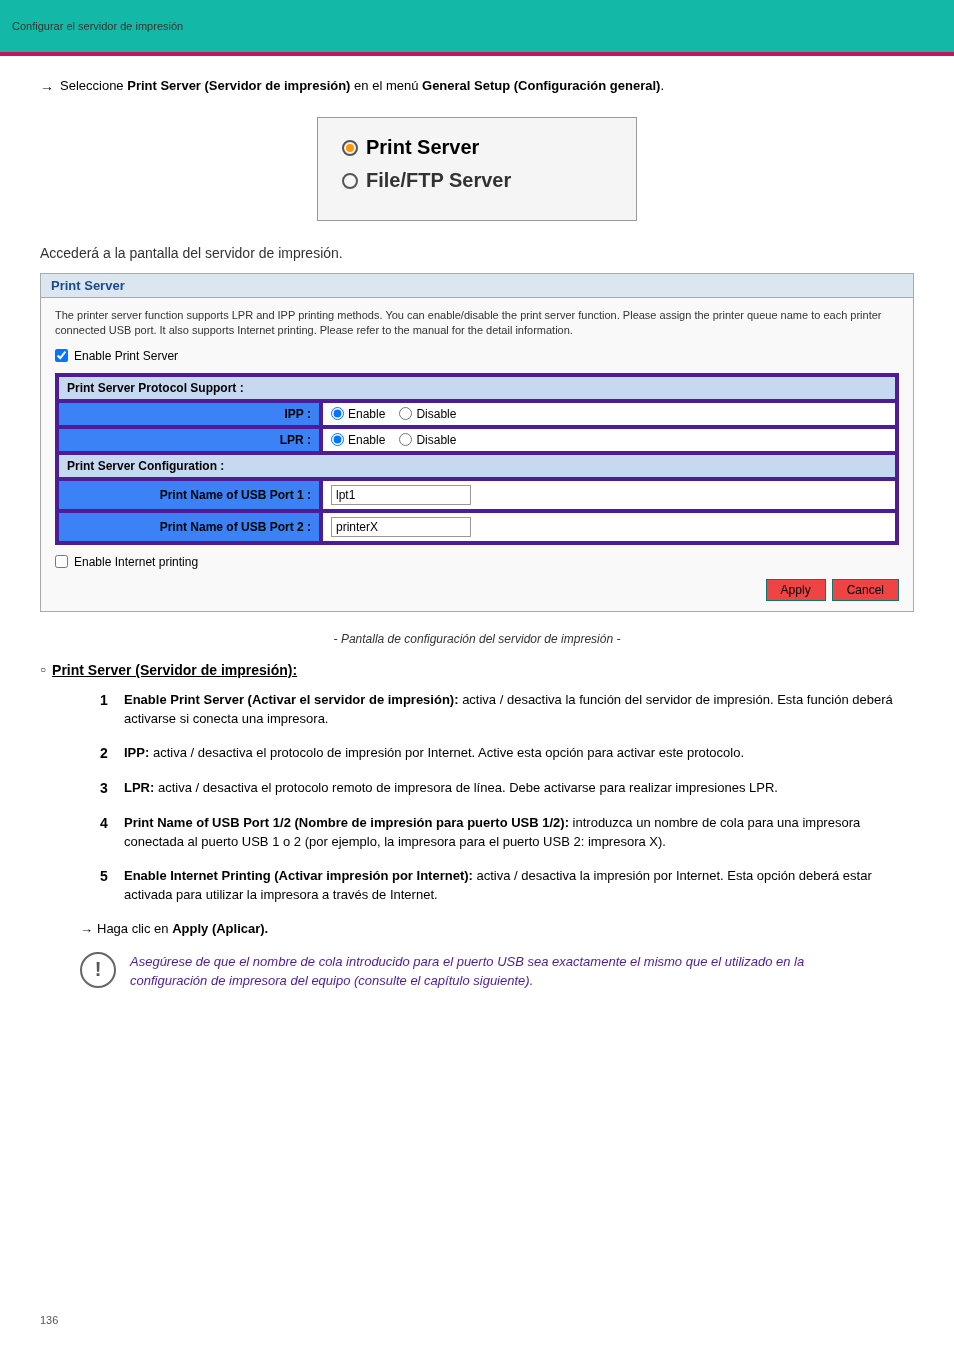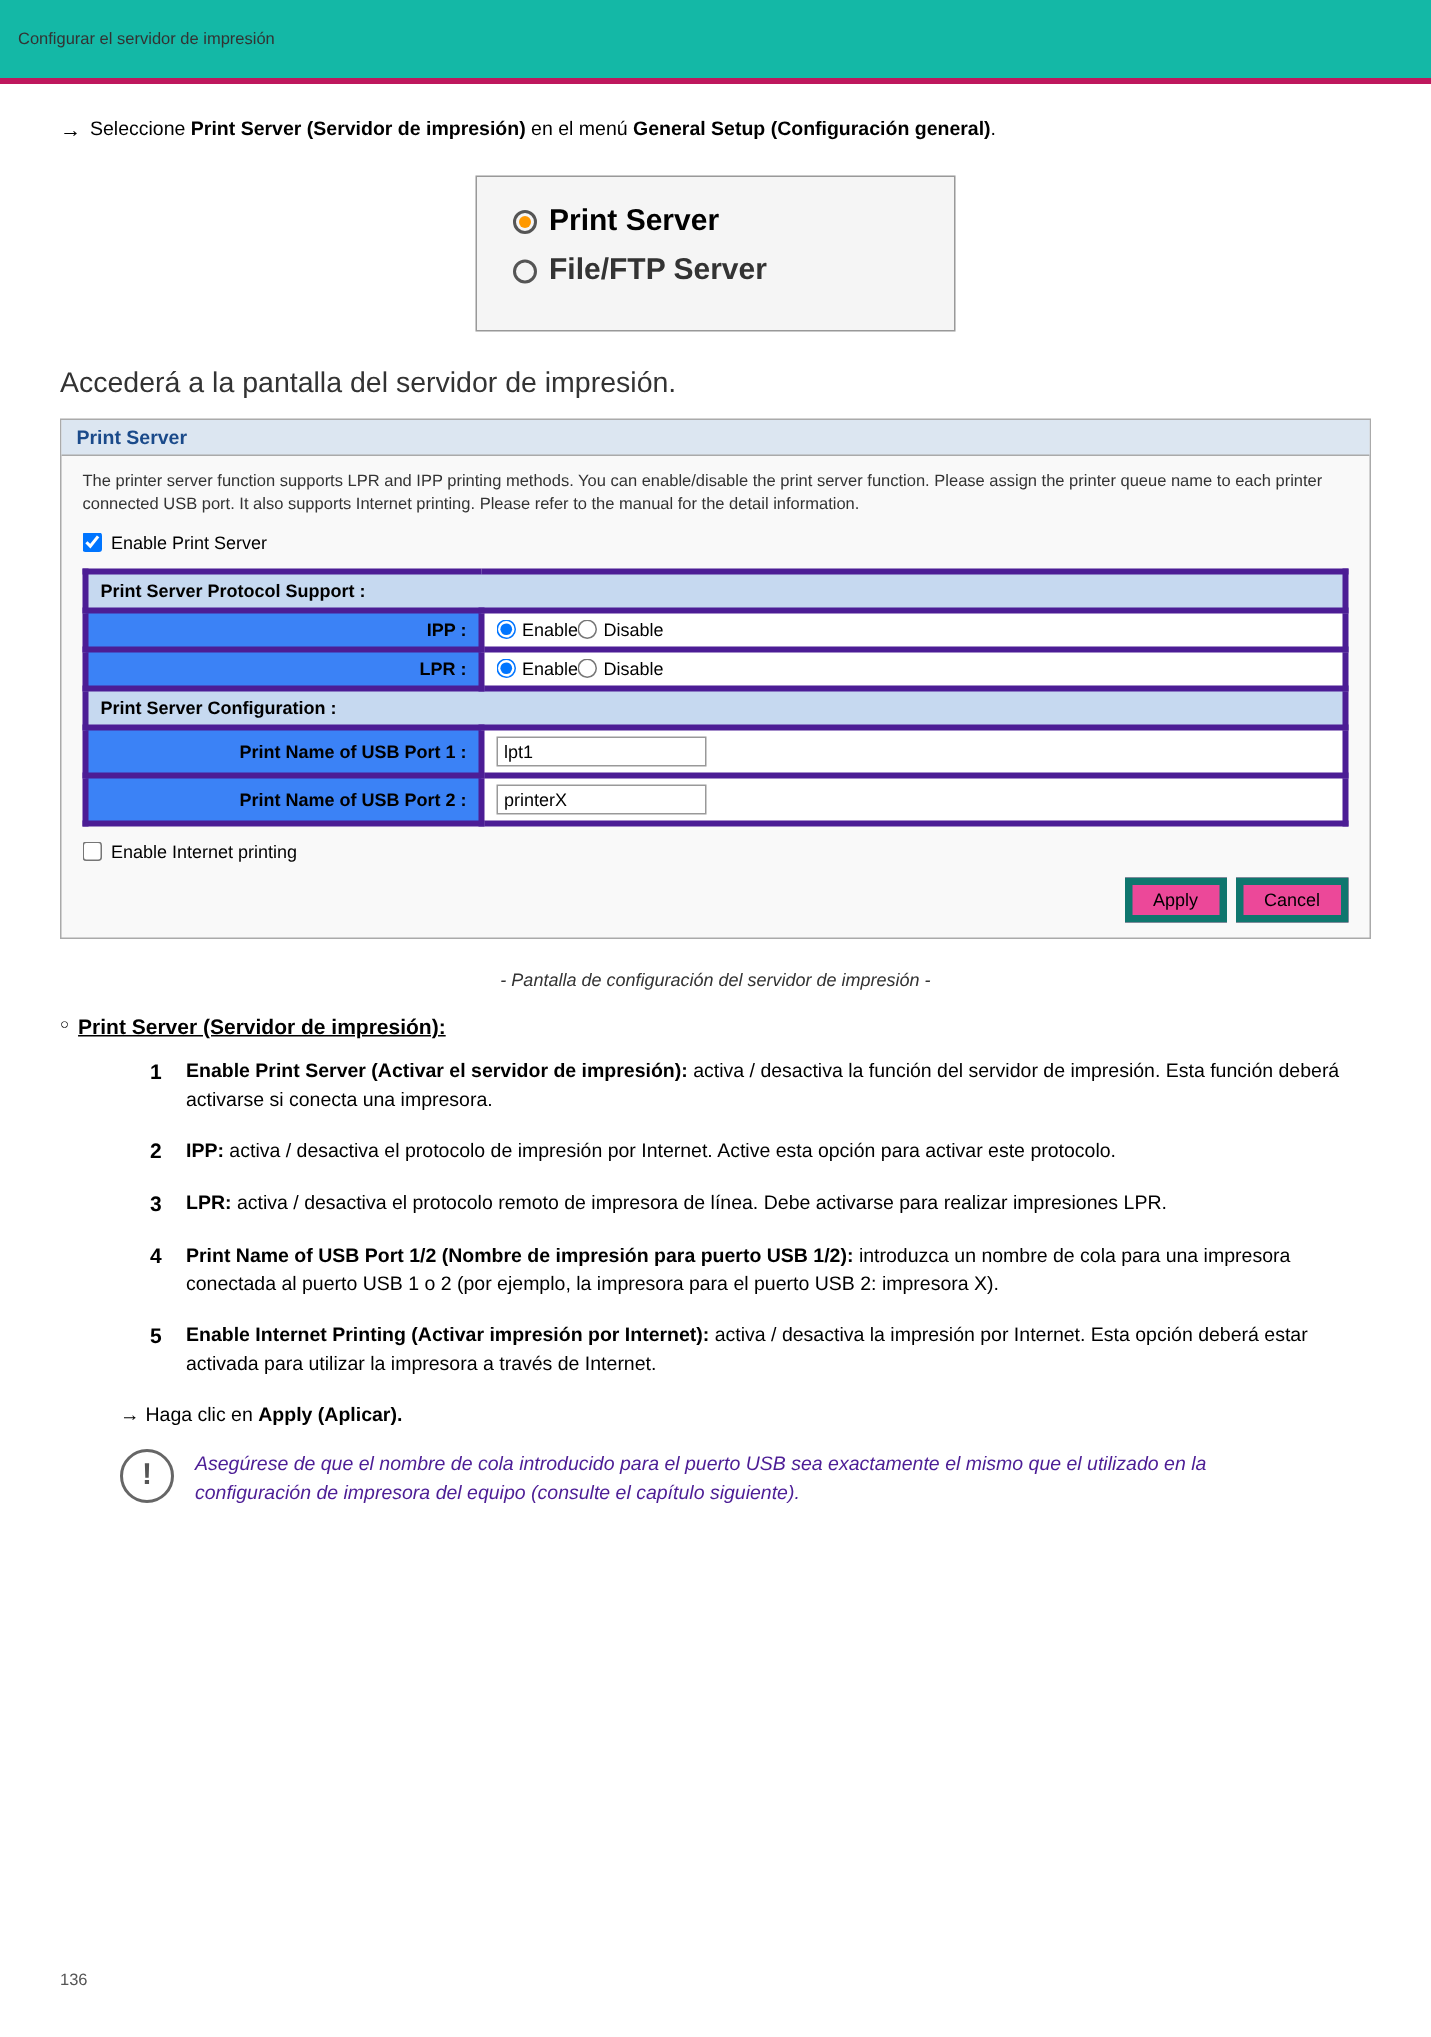--- a/index.html
+++ b/index.html
@@ -81,21 +81,21 @@
     .radio-empty {
       width: 16px;
       height: 16px;
       border-radius: 50%;
       border: 2px solid #555;
       margin-right: 8px;
       flex-shrink: 0;
     }
 
     .subtitle-text {
-      font-size: 19px;
+      font-size: 14px;
       margin-bottom: 12px;
       color: #333;
     }
 
     
     .panel {
       border: 1px solid #aaa;
       background: #f9f9f9;
       margin-bottom: 20px;
     }
@@ -151,20 +151,21 @@
       width: 264px;
       font-weight: bold;
       white-space: nowrap;
     }
     .config-table .value-cell {
       background: #fff;
     }
     .radio-group {
       display: flex;
       align-items: center;
+      gap: 14px;
     }
     .radio-group label {
       display: flex;
       align-items: center;
       gap: 4px;
       font-size: 12px;
     }
     .config-table input[type=text] {
       border: 1px solid #999;
       padding: 2px 4px;
@@ -175,22 +176,22 @@
     
     .buttons-row {
       display: flex;
       justify-content: flex-end;
       gap: 6px;
       margin-top: 6px;
     }
     .btn {
       padding: 3px 14px;
       font-size: 12px;
-      border: 5px solid #0f766e;
-      background: #ec4899;
+      border: 1px solid #0f766e;
+      background: #ef4444;
       cursor: pointer;
     }
 
     
     .caption-text {
       text-align: center;
       font-style: italic;
       font-size: 12px;
       margin-bottom: 16px;
       color: #333;

